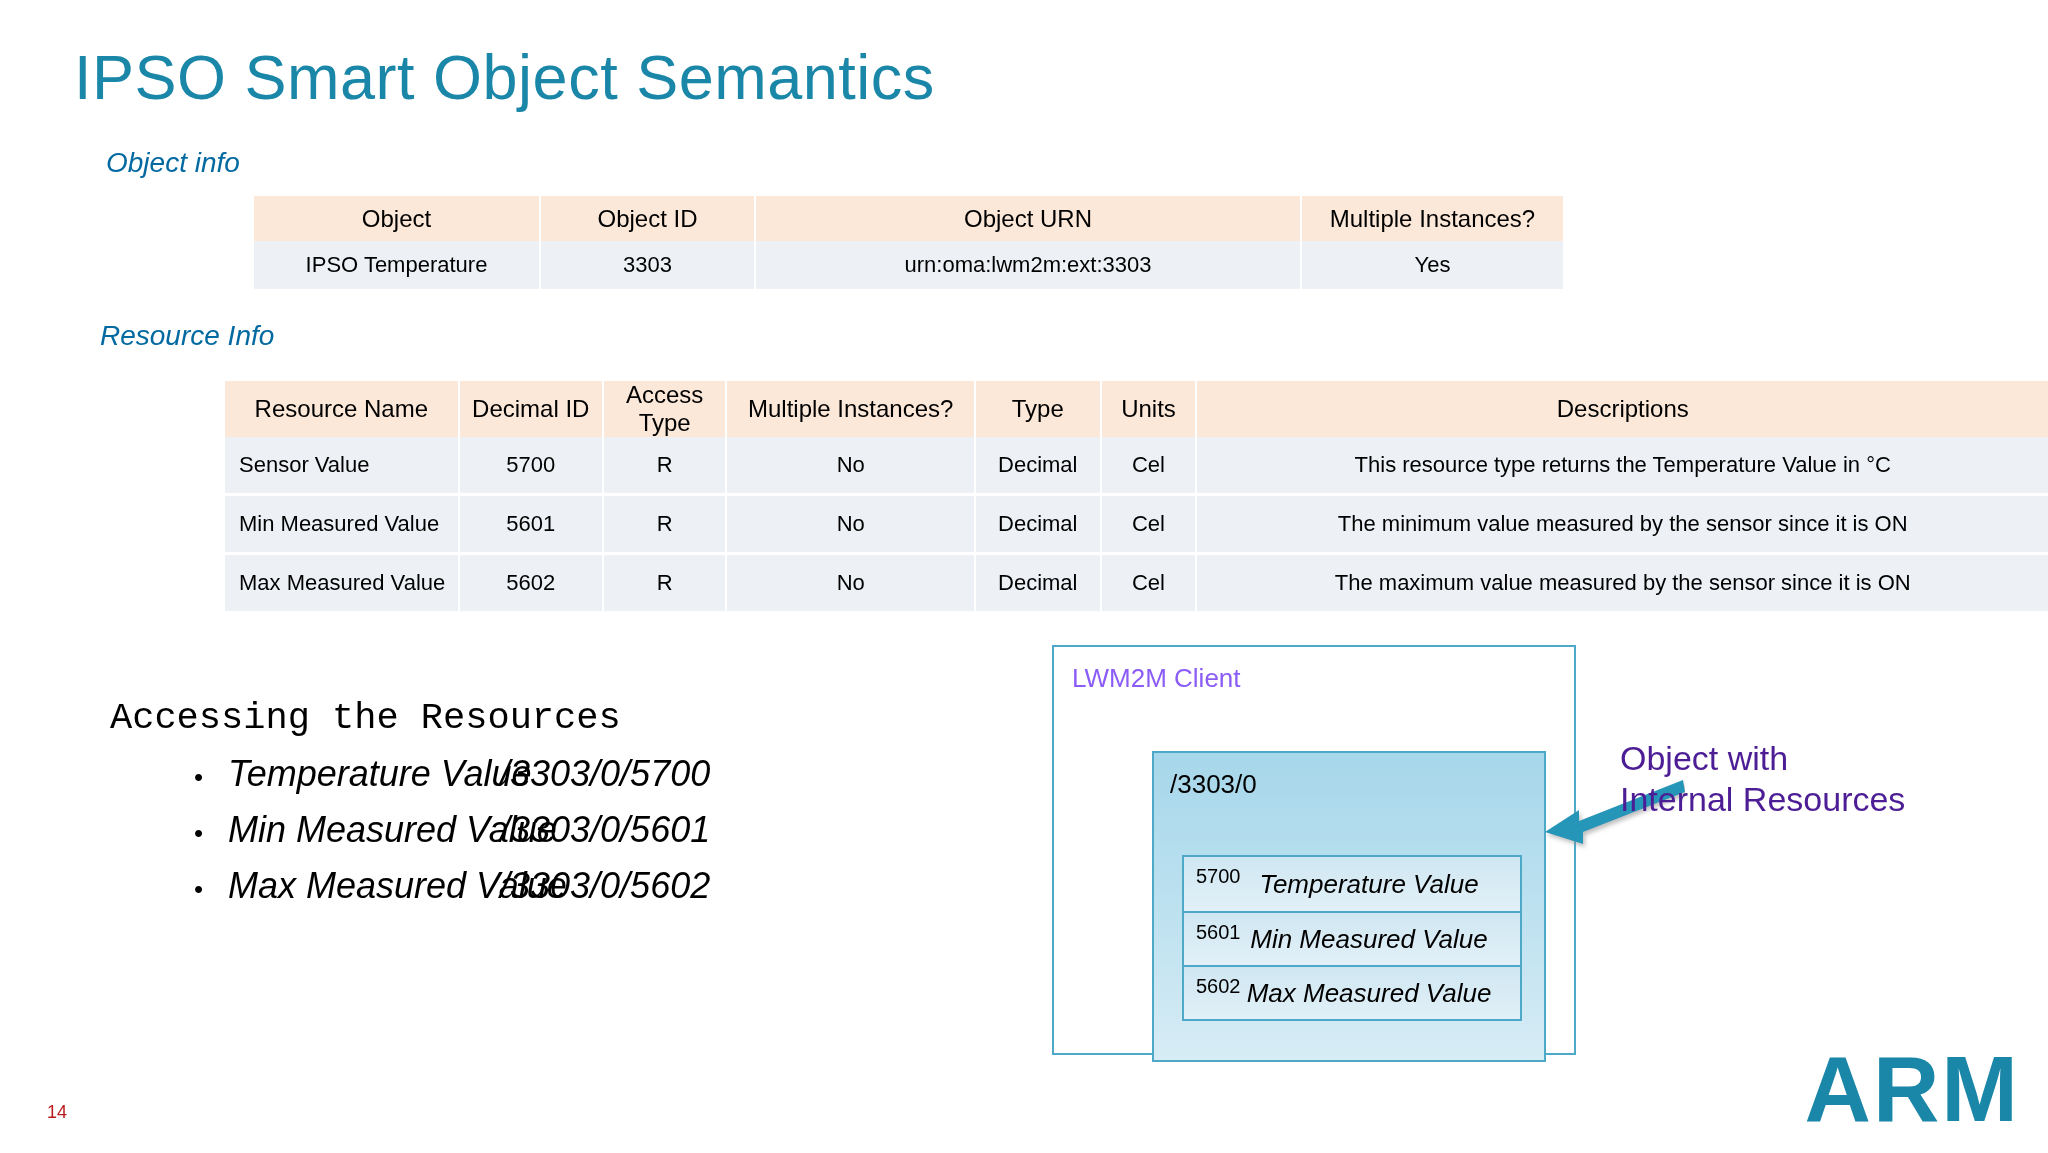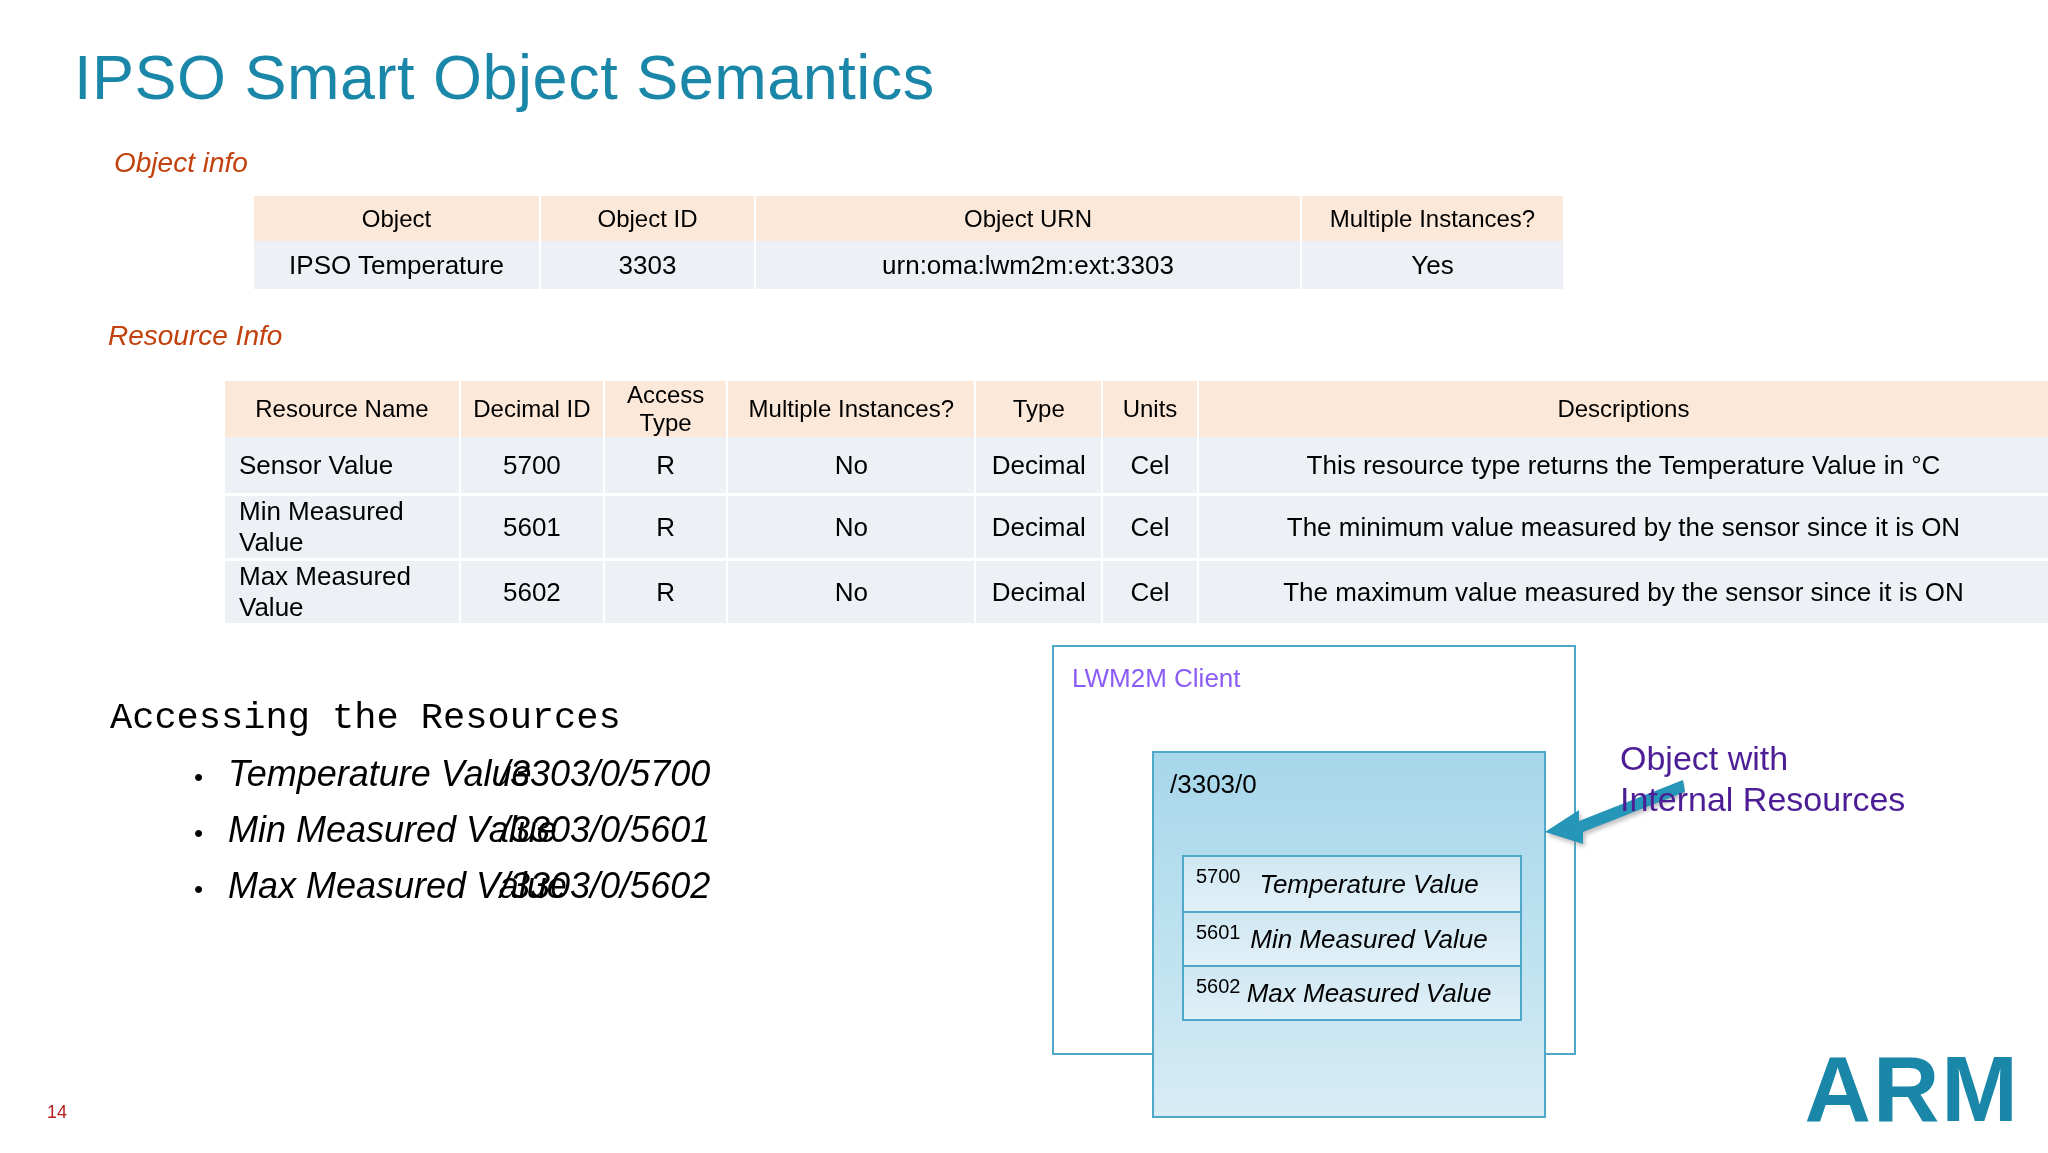--- a/index.html
+++ b/index.html
@@ -32,23 +32,22 @@
     letter-spacing: 0.5px;
     white-space: nowrap;
   }
 
   
   .section-caption {
     position: absolute;
     font-size: 28px;
     font-style: italic;
     font-family: "Liberation Sans", sans-serif;
-    color: #c2410c;
-    white-space: nowrap;
-    margin-left: 8px;
+    color: #0369a1;
+    white-space: nowrap;
   }
   #caption-object-info { left: 106px; top: 147px; }
   #caption-resource-info { left: 100px; top: 320px; }
 
   
   .slide-table {
     position: absolute;
     border-collapse: collapse;
     table-layout: fixed;
     font-family: "Liberation Sans", sans-serif;
@@ -60,21 +59,21 @@
     font-weight: 400;
     vertical-align: middle;
   }
   .slide-table thead th {
     background: #fce8d8;
     font-size: 24px;
     color: #000;
   }
   .slide-table tbody td {
     background: #edf1f6;
-    font-size: 26px;
+    font-size: 22px;
     color: #000;
   }
   .slide-table tbody tr + tr td {
     border-top: 3px solid #ffffff;
   }
   .slide-table th + th,
   .slide-table td + td {
     border-left: 2px solid #ffffff;
   }
 
@@ -160,21 +159,21 @@
     font-size: 26px;
     font-family: "Liberation Sans", sans-serif;
     color: #8b5cf6;
     white-space: nowrap;
   }
   #object-instance-box {
     position: absolute;
     left: 98px;
     top: 104px;
     width: 394px;
-    height: 367px;
+    height: 311px;
     border: 2px solid #4da9c7;
     background: linear-gradient(to bottom, #a6d7ea 0%, #bfe2f0 55%, #d7ecf5 100%);
     box-sizing: border-box;
   }
   #object-instance-label {
     position: absolute;
     left: 16px;
     top: 16px;
     font-size: 26px;
     font-family: "Liberation Sans", sans-serif;

